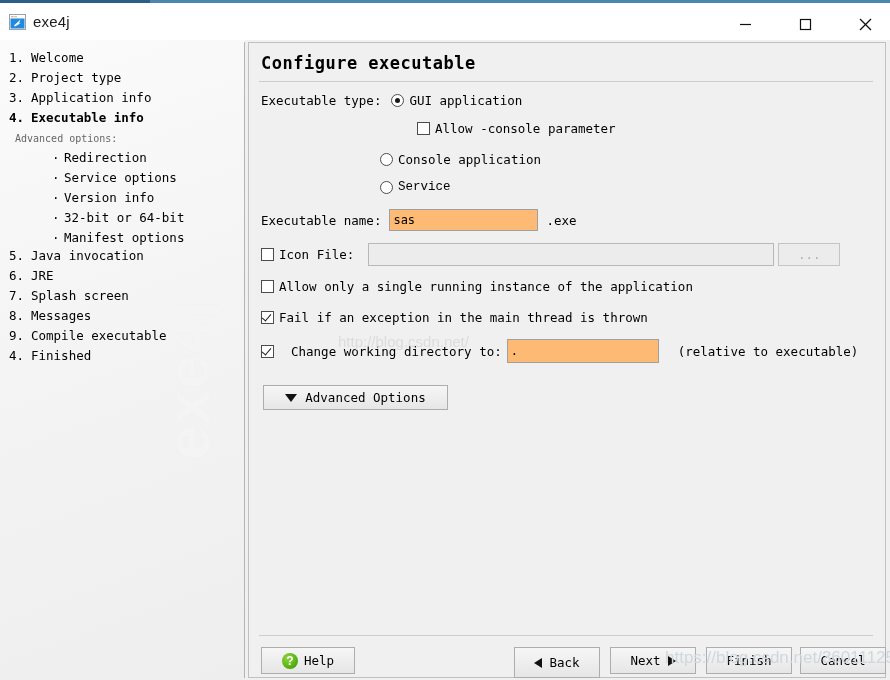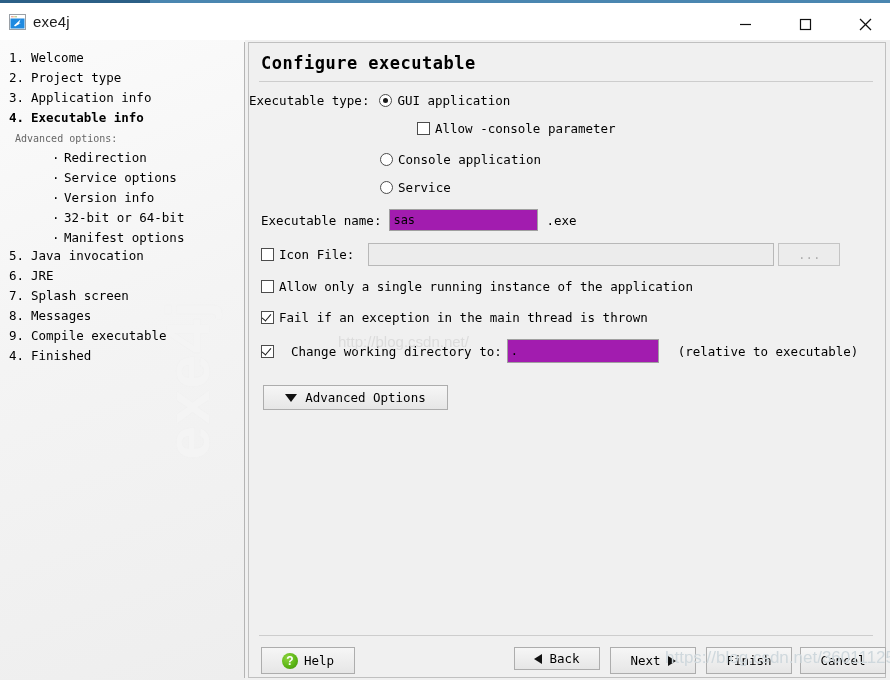--- a/index.html
+++ b/index.html
@@ -218,21 +218,21 @@
     content: "";
     position: absolute;
     left: 2px; top: 0px;
     width: 4px; height: 8px;
     border-right: 1.6px solid #1a1a1a;
     border-bottom: 1.6px solid #1a1a1a;
     transform: rotate(40deg);
   }
 
   .txtfield {
-    background: #a21caf;
+    background: #fdba74;
     border: 1px solid #a0a0a0;
     box-sizing: border-box;
     font-family: "DejaVu Sans Mono", monospace;
     font-size: 12px;
     color: #000000;
     padding: 0 3px;
     display: flex;
     align-items: center;
   }
   .txtfield.disabled {
@@ -277,21 +277,21 @@
     background: radial-gradient(circle at 35% 32%, #8fd43f 0%, #5cb615 55%, #3e8c0c 100%);
     color: #ffffff;
     font-family: "Liberation Sans", sans-serif;
     font-size: 12px;
     font-weight: bold;
     display: flex;
     align-items: center;
     justify-content: center;
     flex: 0 0 16px;
   }
-  #back-btn  { position: absolute; left: 265px; top: 604px; width: 86px; height: 23px; gap: 7px; }
+  #back-btn  { position: absolute; left: 265px; top: 604px; width: 86px; height: 31px; gap: 7px; }
   #next-btn  { position: absolute; left: 361px; top: 604px; width: 86px; height: 27px; gap: 7px; }
   #finish-btn{ position: absolute; left: 457px; top: 604px; width: 86px; height: 27px; }
   #cancel-btn{ position: absolute; left: 551px; top: 604px; width: 86px; height: 27px; }
 
   .tri-left  { width: 0; height: 0; border-top: 5px solid transparent; border-bottom: 5px solid transparent; border-right: 8px solid #111; }
   .tri-right { width: 0; height: 0; border-top: 5px solid transparent; border-bottom: 5px solid transparent; border-left: 8px solid #111; }
   .tri-down  { width: 0; height: 0; border-left: 6px solid transparent; border-right: 6px solid transparent; border-top: 8px solid #111; }
 
   
   .watermark {
@@ -419,40 +419,40 @@
   </div>
   <div id="sidebar-divider"></div>
 
   <div id="main-panel">
 
     <div id="panel-title">Configure executable</div>
     <div id="panel-title-rule"></div>
 
     <div id="form">
 
-      <div class="row" style="left:0; top:2px;">
+      <div class="row" style="left:12px; top:2px;">
         <span class="lbl">Executable type:</span>
         <span style="display:inline-block;width:10px;"></span>
         <span class="radio checked"></span>
         <span class="lbl" style="margin-left:5px;">GUI application</span>
       </div>
 
       <div class="row" style="left:168px; top:30px;">
         <span class="cbox"></span>
         <span class="lbl" style="margin-left:5px;">Allow -console parameter</span>
       </div>
 
       <div class="row" style="left:131px; top:61px;">
         <span class="radio"></span>
         <span class="lbl" style="margin-left:5px;">Console application</span>
       </div>
 
       <div class="row" style="left:131px; top:89px;">
         <span class="radio"></span>
-        <span class="lbl" style="margin-left:5px;">Service</span>
+        <span class="lbl" style="margin-left:5px;font-family:Liberation Mono, monospace;">Service</span>
       </div>
 
       <div class="row" style="left:12px; top:118px;">
         <span class="lbl">Executable name:</span>
         <span style="display:inline-block;width:8px;"></span>
         <span class="txtfield" style="width:149px; height:22px;" placeholder="">sas</span>
         <span class="lbl" style="margin-left:8px;">.exe</span>
       </div>
 
       <div class="row" style="left:12px; top:152px;">

